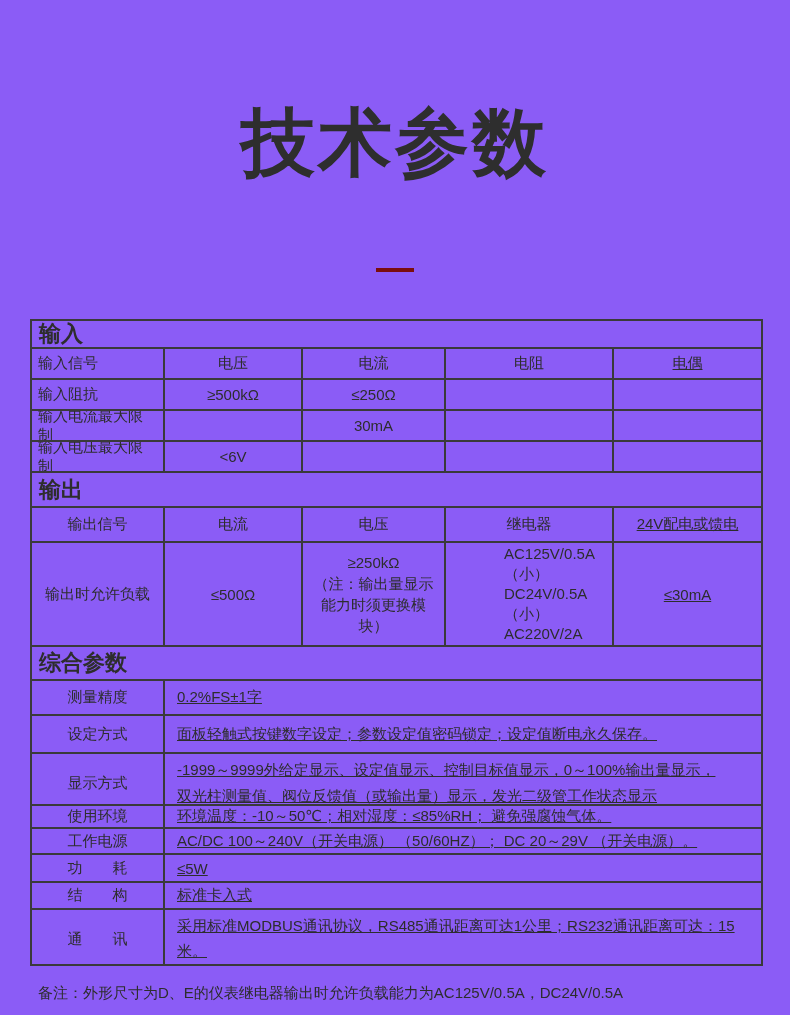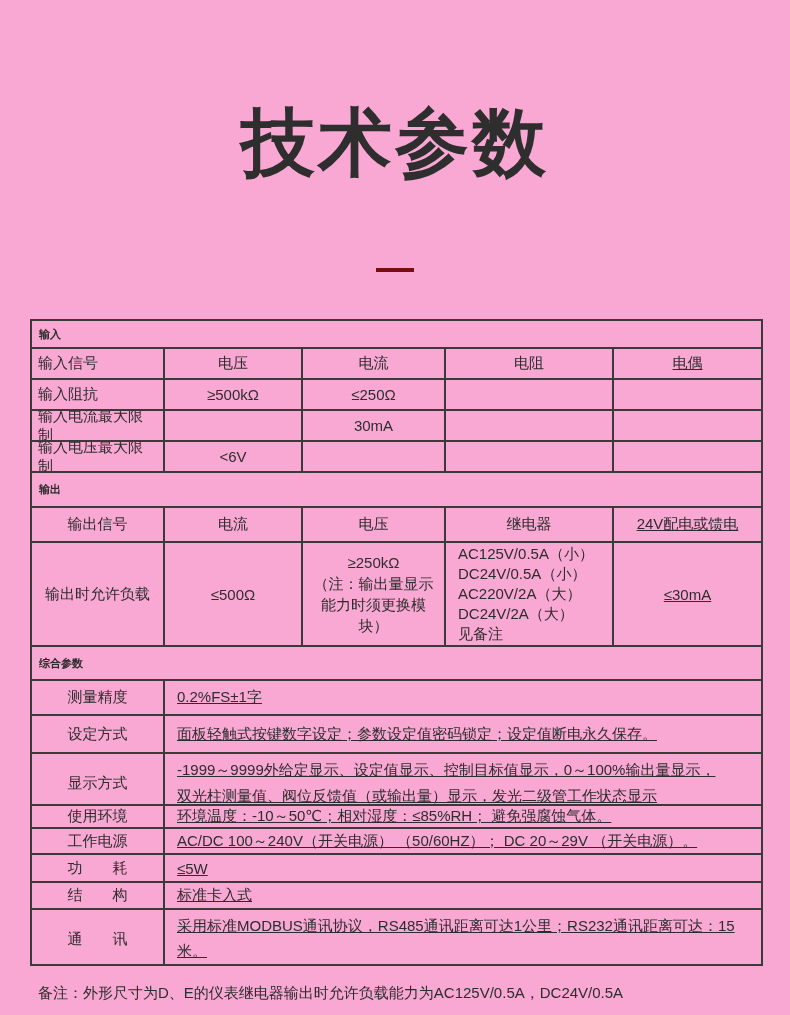--- a/index.html
+++ b/index.html
@@ -1,52 +1,52 @@
 <!DOCTYPE html>
 <html><head>
 <meta charset="utf-8">
 <style>
   html,body { margin:0; padding:0; background:#ffffff; }
   .doc {
-    position:relative; width:790px; height:1015px; background:#f9a8d4;
+    position:relative; width:790px; height:1015px; background:#8b5cf6;
     color:#2d2d2d; font-family:"Liberation Sans","DejaVu Sans",sans-serif;
     overflow:hidden;
   }
   .title {
     position:absolute; top:106px; left:0; width:100%;
     text-align:center; font-size:74px; font-weight:900; letter-spacing:3px;
     color:#2e2e2e; line-height:1;
   }
   .divider {
     position:absolute; top:268px; left:50%; transform:translateX(-50%);
     width:38px; height:4px; background:#7a0e0e;
   }
   .spec-table {
     position:absolute; left:30px; top:319px; width:733px;
     border:2px solid #3a3a3a; box-sizing:border-box;
     font-size:15px; color:#2d2d2d;
   }
   .row { display:grid; box-sizing:border-box; border-bottom:2px solid #3a3a3a; }
   .row:last-child { border-bottom:none; }
-  .sec { display:flex; align-items:center; padding-left:7px; font-weight:bold; font-size:11px; }
+  .sec { display:flex; align-items:center; padding-left:7px; font-weight:bold; font-size:22px; }
   .g5 { grid-template-columns:133px 138px 143px 168px 1fr; }
   .g2 { grid-template-columns:133px 1fr; }
   .cell {
     box-sizing:border-box; border-right:2px solid #3a3a3a;
     display:flex; align-items:center; justify-content:center;
     padding:1px 6px; text-align:center; overflow:hidden;
   }
   .cell:last-child { border-right:none;text-decoration:underline; }
   .cell.left  { justify-content:flex-start; text-align:left; }
   .cell.pad12 { padding-left:12px; }
   .cell.top   { align-items:flex-start; padding-top:20px; }
   .cell.lines { flex-direction:column; }
   .cell.lines.left { align-items:flex-start; }
   .cell.lines.vtop { justify-content:flex-start; padding-top:3px; }
-  .lh20 { line-height:20px; }
+  .lh20 { line-height:20px;margin-left:46px; }
   .lh21 { line-height:21px; }
   .lh25 { line-height:25px; }
   .lh26 { line-height:26px; }
   .h28{height:28px}.h31{height:31px}.h29{height:35px}.h35{height:35px}
   .h104{height:104px}.h34{height:34px}.h30{height:38px}.h52{height:52px}
   .h23{height:23px}.h26{height:26px}.h27{height:27px}.h54{height:54px}
   .footnote { position:absolute; left:38px; top:960px; font-size:15px; color:#2d2d2d;margin-top:24px; }
 </style>
 </head>
 <body>

